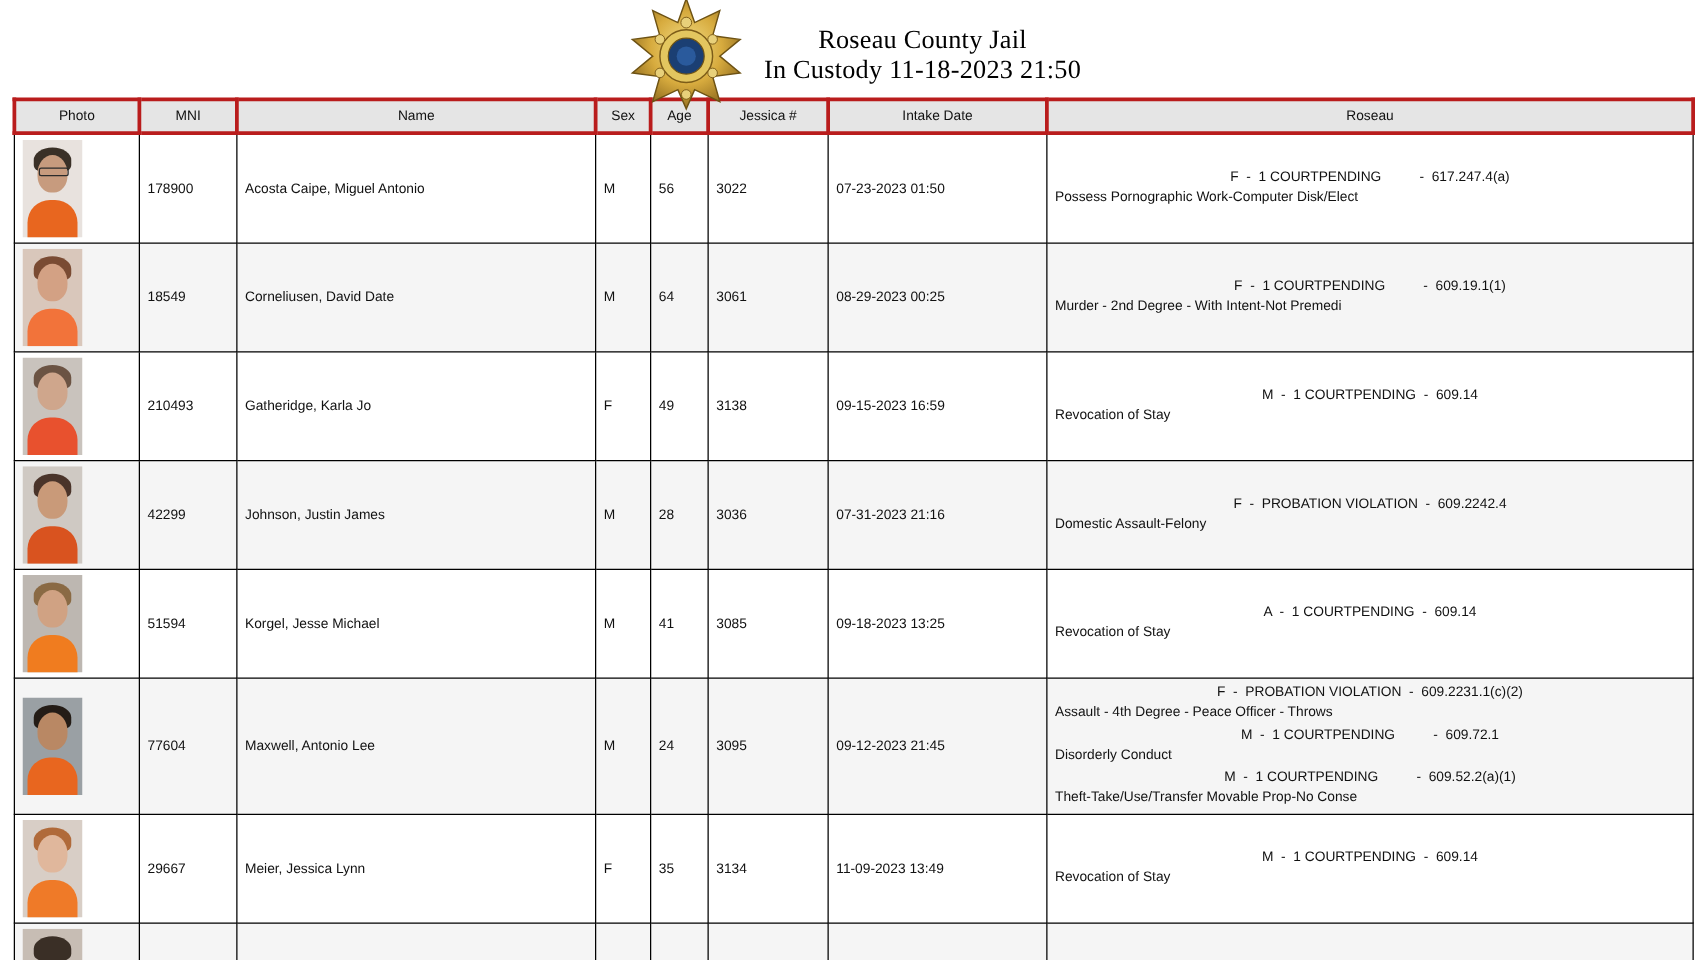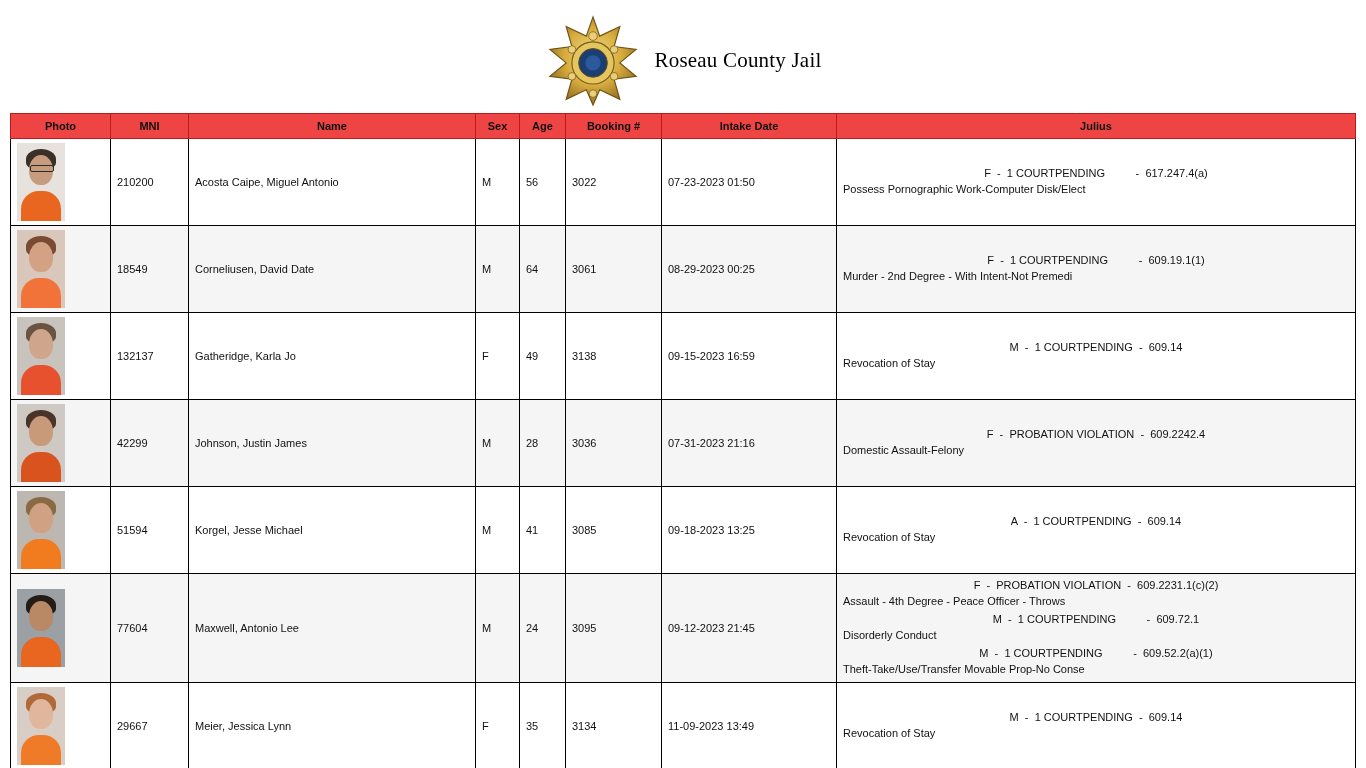--- a/index.html
+++ b/index.html
@@ -19,21 +19,21 @@
     background: #ffffff;
   }
 
   
   .header {
     display: flex;
     align-items: center;
     justify-content: center;
     gap: 14px;
     padding-top: 8px;
-    height: 113px;
+    height: 78px;
     box-sizing: border-box;
   }
 
   .badge-wrap {
     width: 96px;
     height: 92px;
     position: relative;
     flex: 0 0 auto;
   }
 
@@ -70,24 +70,24 @@
 
   table.roster {
     width: 1346px;
     border-collapse: collapse;
     table-layout: fixed;
     font-size: 11px;
     color: #111;
   }
 
   table.roster th {
-    background: #ef4444;
-    border: 1px solid #b91c1c;
+    background: #e5e5e5;
+    border: 3px solid #b91c1c;
     font-size: 11px;
-    font-weight: bold;
+    font-weight: normal;
     padding: 4px 2px;
     text-align: center;
     height: 16px;
   }
 
   table.roster td {
     border: 1px solid #000;
     padding: 4px 6px;
     vertical-align: middle;
     font-size: 11px;
@@ -192,20 +192,21 @@
           <circle cx="72" cy="36" r="4" fill="#e8d07a" stroke="#7c5c18" stroke-width="0.8"></circle>
           <circle cx="72" cy="64" r="4" fill="#e8d07a" stroke="#7c5c18" stroke-width="0.8"></circle>
           <circle cx="28" cy="36" r="4" fill="#e8d07a" stroke="#7c5c18" stroke-width="0.8"></circle>
           <circle cx="28" cy="64" r="4" fill="#e8d07a" stroke="#7c5c18" stroke-width="0.8"></circle>
           <circle cx="50" cy="82" r="4" fill="#e8d07a" stroke="#7c5c18" stroke-width="0.8"></circle>
         </g>
       </svg>
     </div>
     <div class="header-text">
       <div class="header-title">Roseau County Jail</div>
+      <div class="header-sub">In Custody 11-18-2023 21:50</div>
     </div>
   </div>
 
   <div class="table-wrap">
     <table class="roster">
       <colgroup>
         <col class="col-photo">
         <col class="col-mni">
         <col class="col-name">
         <col class="col-sex">
@@ -214,37 +215,37 @@
         <col class="col-intake">
         <col class="col-charges">
       </colgroup>
       <thead>
         <tr>
           <th>Photo</th>
           <th>MNI</th>
           <th>Name</th>
           <th>Sex</th>
           <th>Age</th>
-          <th>Booking #</th>
+          <th>Jessica #</th>
           <th>Intake Date</th>
-          <th>Julius</th>
+          <th>Roseau</th>
         </tr>
       </thead>
       <tbody id="roster-body">
           <tr>
             <td class="photo-cell">
               <div class="mug">
                 <div class="bg" style="background:#e8e2de"></div>
                 <div class="body" style="background:#e8661f"></div>
                 <div class="hair" style="background:#3a3027"></div>
                 <div class="head" style="background:#c79b7e"></div>
                 <div class="glasses"></div>
               </div>
             </td>
-            <td class="cell-left">210200</td>
+            <td class="cell-left">178900</td>
             <td class="cell-left">Acosta Caipe, Miguel Antonio</td>
             <td class="cell-left">M</td>
             <td class="cell-left">56</td>
             <td class="cell-left">3022</td>
             <td class="cell-left">07-23-2023 01:50</td>
             <td class="charges">
               <div class="charge-group">
                 <div class="charge-line1">F  -  1 COURTPENDING          -  617.247.4(a)</div>
                 <div class="charge-line2">Possess Pornographic Work-Computer Disk/Elect</div>
               </div>
@@ -274,21 +275,21 @@
           </tr>
           <tr>
             <td class="photo-cell">
               <div class="mug">
                 <div class="bg" style="background:#c9c3bd"></div>
                 <div class="body" style="background:#e8512e"></div>
                 <div class="hair" style="background:#6b5343"></div>
                 <div class="head" style="background:#cfa68c"></div>
               </div>
             </td>
-            <td class="cell-left">132137</td>
+            <td class="cell-left">210493</td>
             <td class="cell-left">Gatheridge, Karla Jo</td>
             <td class="cell-left">F</td>
             <td class="cell-left">49</td>
             <td class="cell-left">3138</td>
             <td class="cell-left">09-15-2023 16:59</td>
             <td class="charges">
               <div class="charge-group">
                 <div class="charge-line1">M  -  1 COURTPENDING  -  609.14</div>
                 <div class="charge-line2">Revocation of Stay</div>
               </div>

